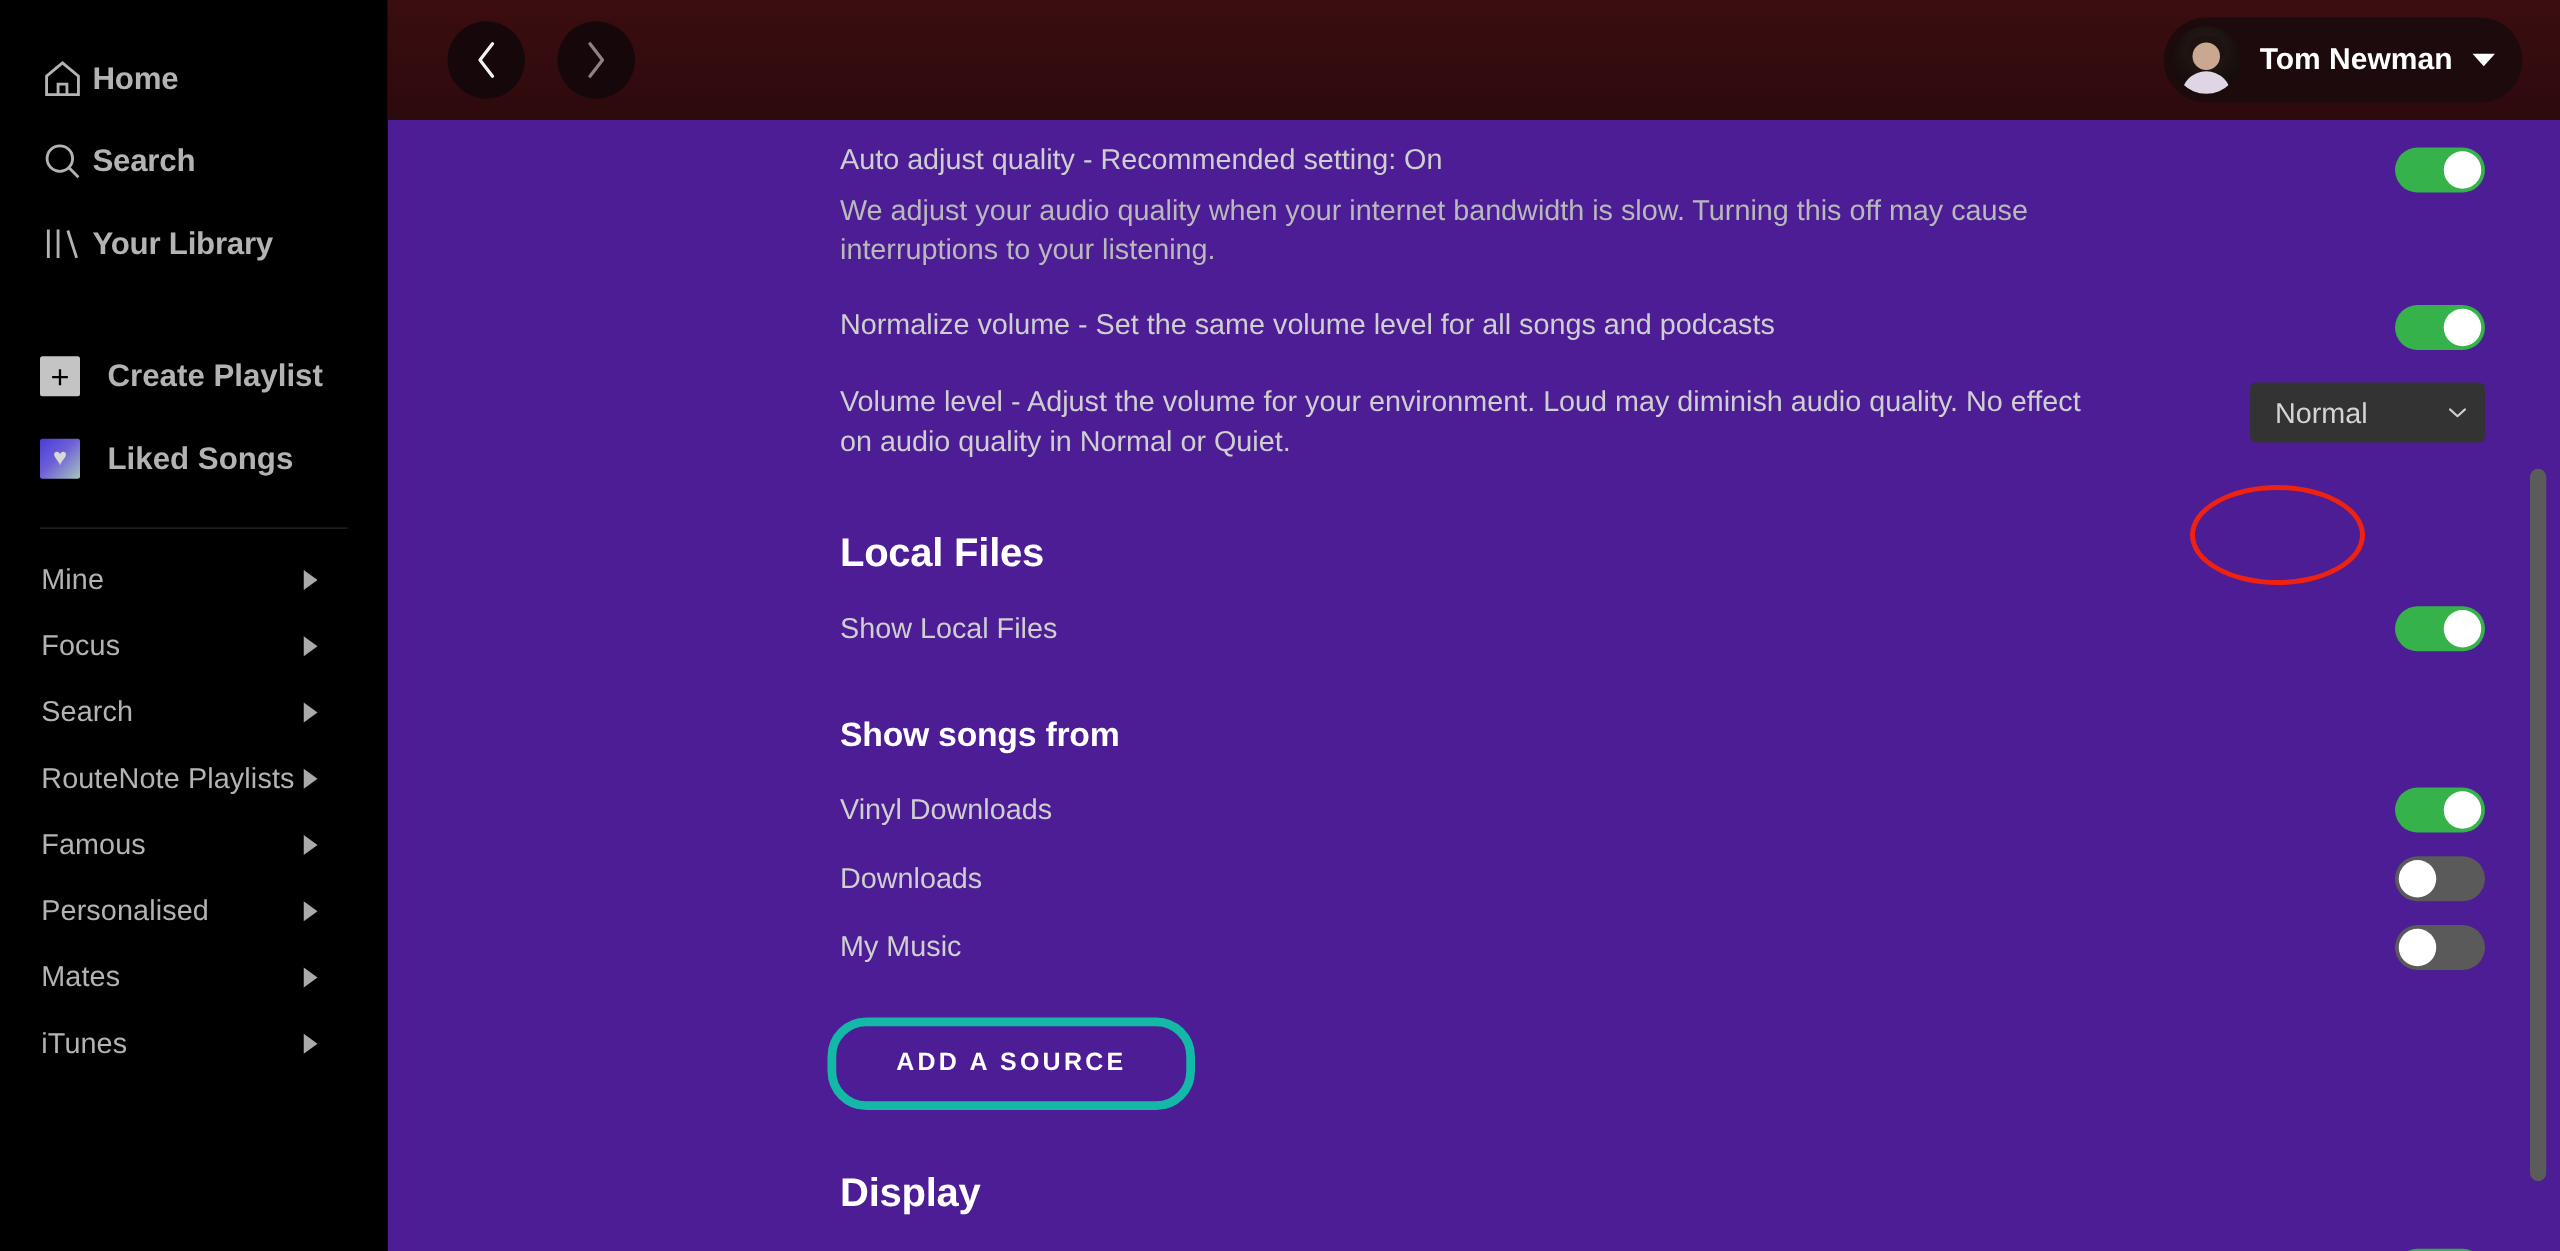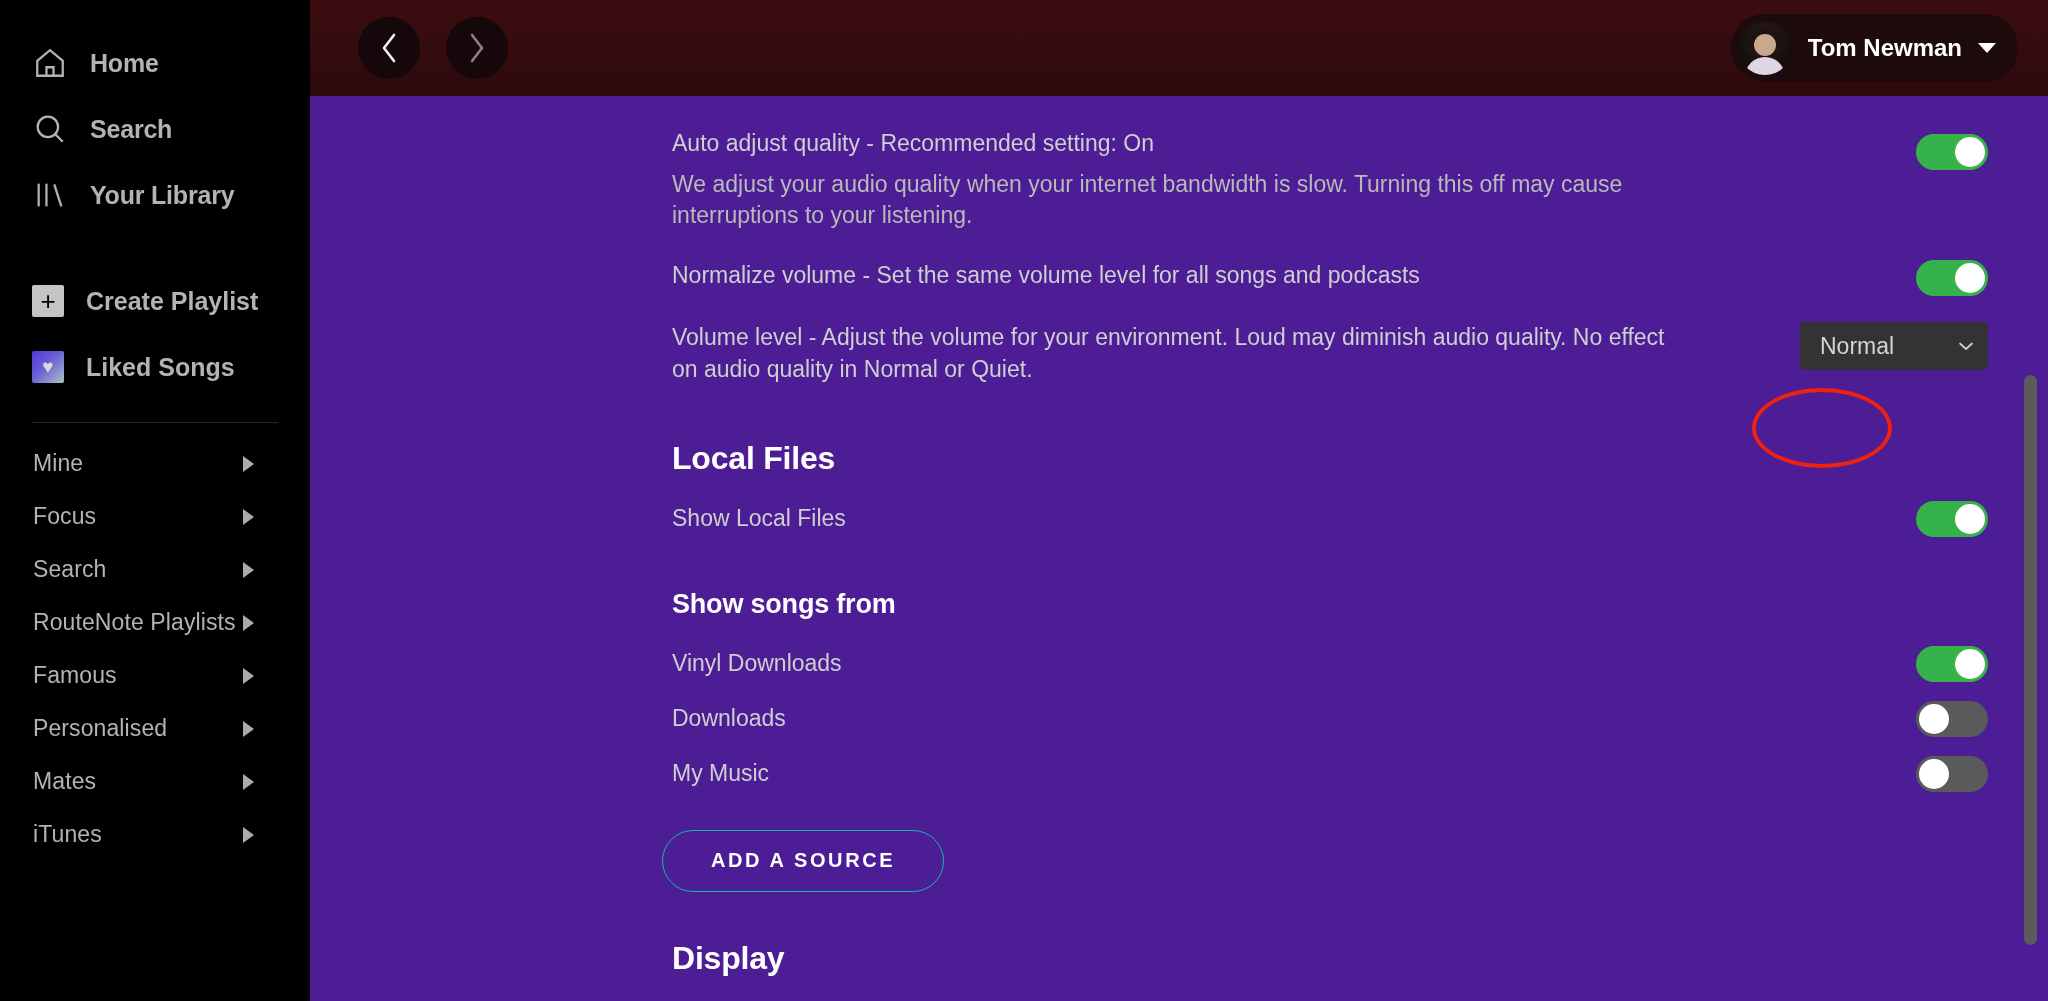--- a/index.html
+++ b/index.html
@@ -11,21 +11,21 @@
   }
   .app { position:relative; width:2048px; height:1001px; display:flex; background:#000; }
 
   
   .sidebar {
     width:310px; height:1001px; background:#000; flex:0 0 310px;
     padding-top:30px; position:relative; z-index:5;
   }
   .nav-list { padding:0 0 0 0; }
   .nav-item {
-    display:flex; align-items:center; gap:22px;
+    display:flex; align-items:center; gap:6px;
     height:66px; padding-left:32px; cursor:pointer;
   }
   .nav-item .label {
     font-size:25px; font-weight:bold; color:#b3b3b3; letter-spacing:-0.2px;
   }
   .nav-icon { width:36px; height:36px; display:flex; align-items:center; justify-content:center; }
   .nav-icon svg { display:block; }
 
   .create-block { margin-top:40px; }
   .pl-item {
@@ -113,21 +113,21 @@
   .select {
     width:188px; height:48px; background:#333333; border-radius:5px;
     display:flex; align-items:center; justify-content:space-between;
     padding:0 14px 0 20px; cursor:pointer;
   }
   .select .sv { font-size:23px; color:#d4d4d4; }
   .select .sc { width:16px; height:10px; }
 
   .pillbtn {
     display:inline-flex; align-items:center; justify-content:center;
-    height:62px; padding:0 48px; border:1px solid #14b8a6; border-radius:31px;
+    height:74px; padding:0 48px; border:7px solid #14b8a6; border-radius:31px;
     background:transparent; color:#fff; font-size:20px; font-weight:bold;
     letter-spacing:2.6px; cursor:pointer;
   }
 
   
   .annot {
     position:absolute; border:4px solid #ee2211; border-radius:50%;
     pointer-events:none; z-index:20;
   }
   
@@ -248,21 +248,21 @@
             <span class="hair"></span>
             <span class="face"></span>
         </span>
         <span class="uname">Tom Newman</span>
         <span class="dncaret"></span>
       </div>
     </div>
 
     <div class="content">
 
-      <div class="row" style="margin-top:16px;">
+      <div class="row" style="margin-top:0;">
         <div class="rowtext">
           <div class="t-main">Auto adjust quality - Recommended setting: On</div>
           <div class="t-sub" style="margin-top:9px;">We adjust your audio quality when your internet bandwidth is slow. Turning this off may cause interruptions to your listening.</div>
         </div>
         <div class="ctrl" style="padding-top:6px;">
           <div class="toggle on">
               <span class="knob"></span>
             </div>
         </div>
       </div>

